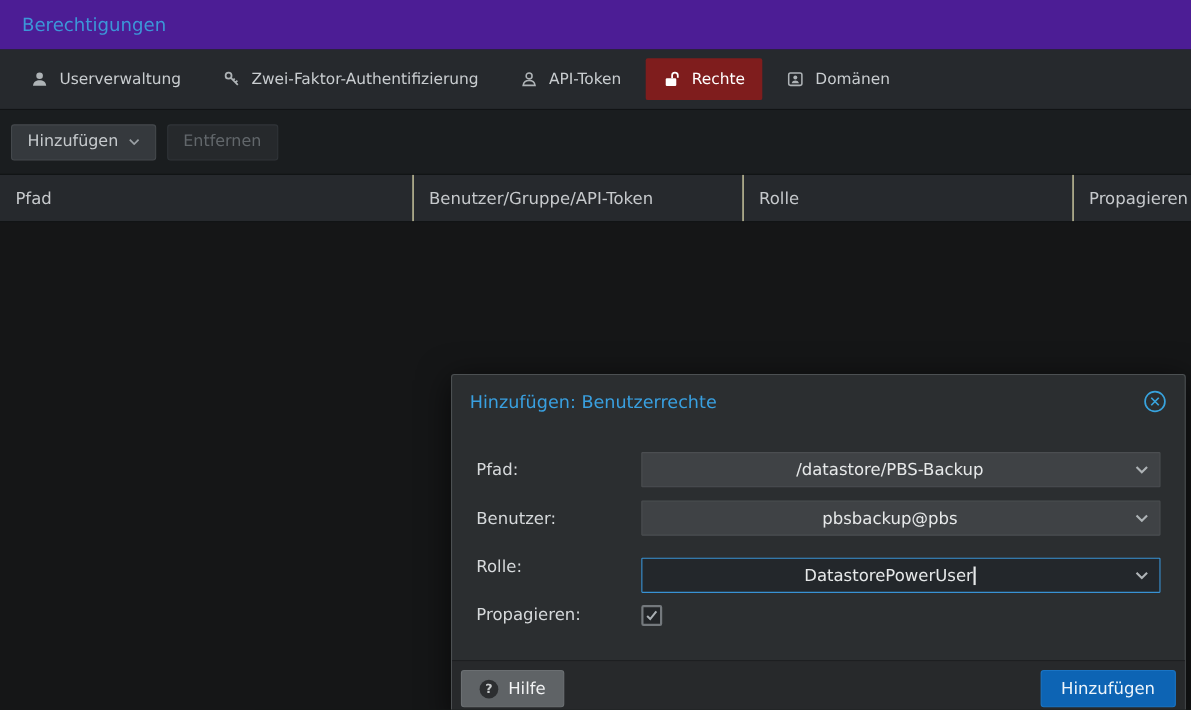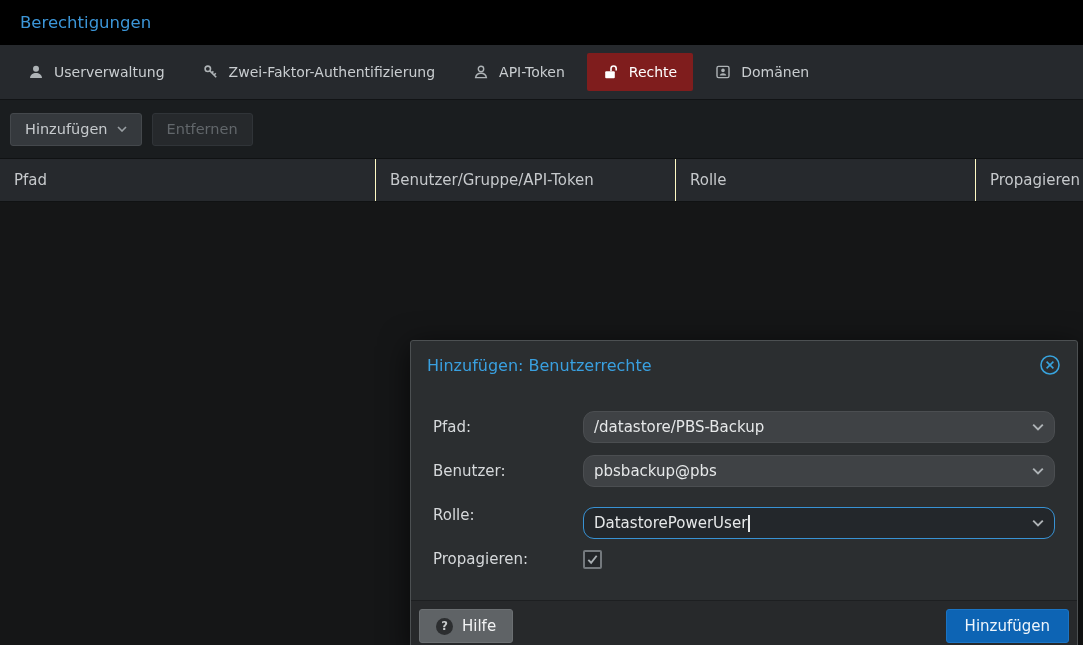--- a/index.html
+++ b/index.html
@@ -8,21 +8,21 @@
     font-family: "DejaVu Sans", "Liberation Sans", sans-serif;
     background: #161819;
     color: #cfd2d4;
     position: relative;
     font-size: 15px;
   }
   .app { width: 1083px; height: 645px; position: relative; overflow: hidden; display: flex; flex-direction: column; }
 
   
   .topbar {
-    height: 45px; background: #000000; display: flex; align-items: center;
+    height: 45px; background: #4c1d95; display: flex; align-items: center;
     padding: 0 20px; flex: 0 0 auto;
   }
   .topbar-title { color: #3c96d8; font-size: 16.5px; }
 
   
   .tabbar {
     height: 55px; background: #26292d; display: flex; align-items: center;
     padding: 0 12px; gap: 6px; flex: 0 0 auto; border-bottom: 1px solid #111315;
   }
   .tab {
@@ -77,22 +77,22 @@
   .dialog-title { color: #39a0e0; font-size: 16px; }
   .dialog-close { display: inline-flex; width: 22px; height: 22px; color: #38a3dd; cursor: pointer; }
   .dialog-close svg { width: 22px; height: 22px; }
 
   .dialog-body { padding: 22px 22px 18px 22px; flex: 1 1 auto; }
   .field-row { display: flex; align-items: center; margin-bottom: 12px; height: 32px; }
   .field-row:last-child { margin-bottom: 0; }
   .field-label { width: 150px; flex: 0 0 150px; color: #d6d9db; font-size: 15px; }
   .combo {
     flex: 1 1 auto; height: 32px; background: #3f4245; border: 1px solid #4b4e51;
-    border-radius: 11px; display: flex; align-items: center; padding: 0 10px;
-    cursor: pointer; position: relative;
+    border-radius: 1px; display: flex; align-items: center; padding: 0 10px;
+    cursor: pointer; position: relative; text-align: center;
   }
   .combo-value { color: #e6e8e9; font-size: 15px; white-space: nowrap; overflow: hidden; flex: 1 1 auto; }
   .combo-trigger { display: inline-flex; width: 12px; height: 8px; color: #aeb3b6; margin-left: 8px; cursor: pointer; }
   .combo.focused { background: #23272b; border: 1px solid #3892d4; margin-top: 16px; }
   .caret { display: inline-block; width: 1.5px; height: 17px; background: #e6e8e9; vertical-align: middle; margin-left: 1px; }
 
   .checkbox {
     width: 19px; height: 19px; border: 2px solid #74797d; border-radius: 2px;
     background: #232629; display: inline-flex; align-items: center; justify-content: center;
     color: #a9afb3; cursor: pointer;

